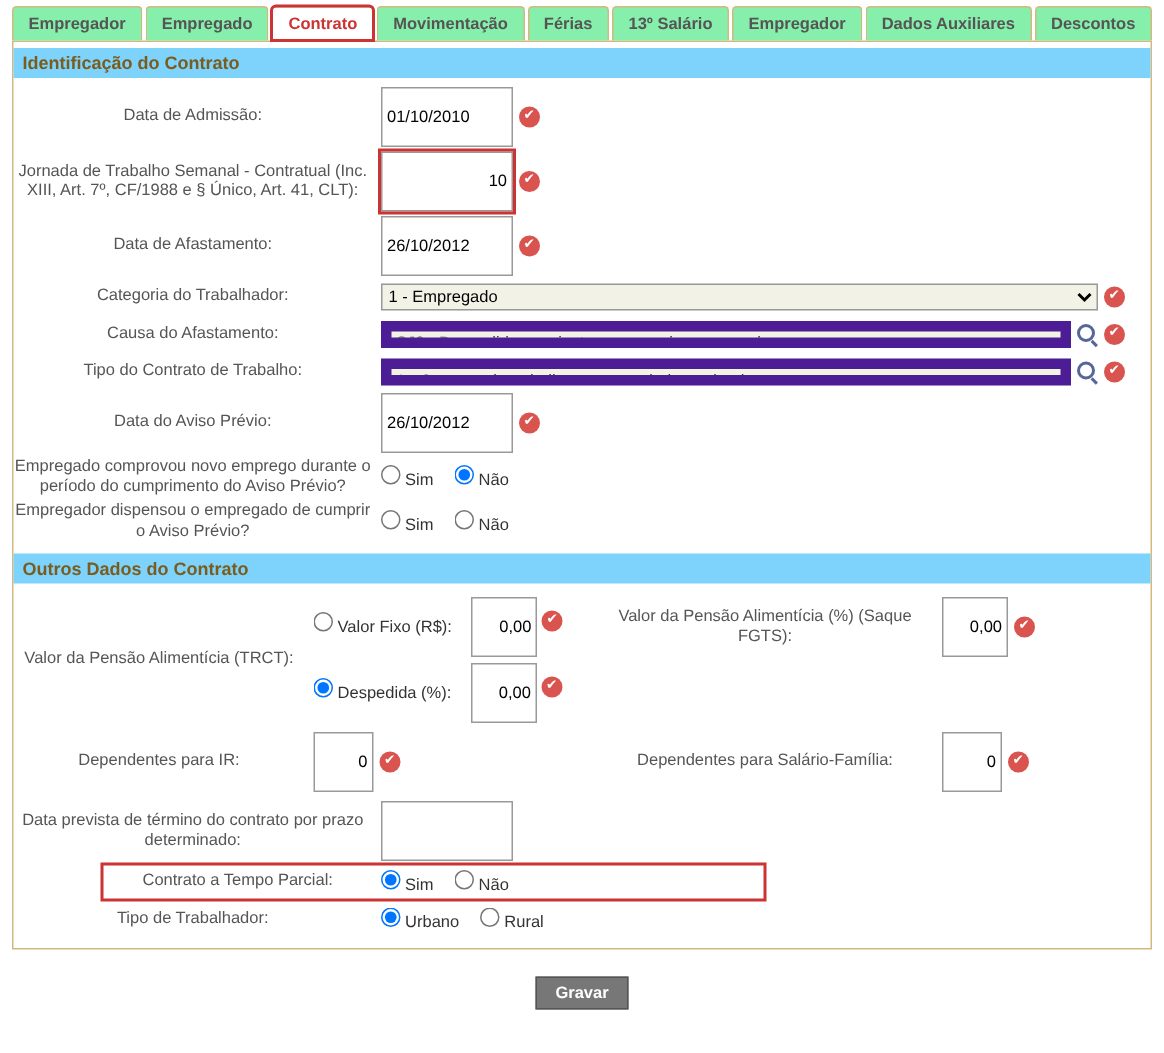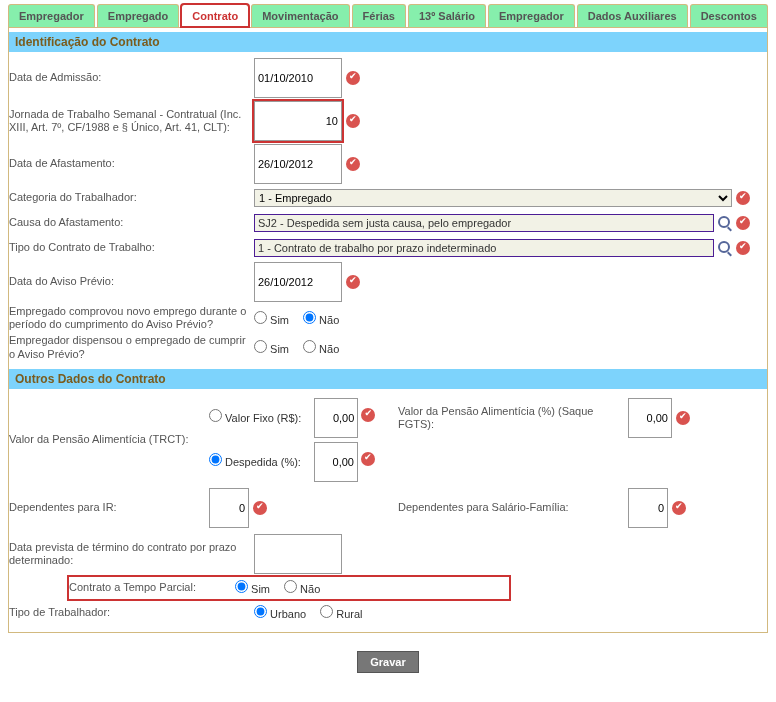--- a/index.html
+++ b/index.html
@@ -4,29 +4,29 @@
 <style>
 *{box-sizing:border-box;margin:0;padding:0}
 body{font-family:Arial,Helvetica,sans-serif;font-size:11px;color:#333;background:#fff;width:776px}
 .tabbar{display:flex;gap:0;padding-left:8px;margin-top:4px}
 .tab{background:#86efac;border:1px solid #d2b97f;border-bottom:none;padding:5px 10px;cursor:pointer;font-weight:bold;color:#555;margin-right:2px;border-radius:3px 3px 0 0;font-size:11px}
 .tab.active{background:#fff;color:#c33;outline:2px solid #c33;outline-offset:-1px;position:relative;z-index:2}
 .panel{border:1px solid #d2b97f;margin:0 8px 8px 8px;padding:0;background:#fff}
 .section{margin:4px 0 8px 0}
 .section-h{background:#7dd3fc;color:#7a5c1e;font-weight:bold;padding:3px 6px;font-size:12px;margin-bottom:6px}
 .row{display:flex;align-items:center;margin:3px 0;min-height:22px}
-.lbl{width:245px;text-align:left;color:#555;padding-right:6px;line-height:1.2}
+.lbl{width:245px;text-align:center;color:#555;padding-right:6px;line-height:1.2}
 .ctl{flex:1;display:flex;align-items:center;gap:4px}
 input[type=text]{border:1px solid #999;height:18px;padding:19px 3px;font-size:11px}
 .w-date{width:88px}
 .w-num{width:44px;text-align:right}
 .w-num2{width:40px;text-align:right}
 select{border:1px solid #999;height:18px;font-size:11px;background:#f2f2e6}
 .w-wide{width:478px}
-.lookup{border:1px solid #4c1d95;height:18px;padding:1px 3px;font-size:11px;background:#f2f2e6;width:460px;display:inline-block;line-height:14px;overflow:hidden;white-space:nowrap}
+.lookup{border:7px solid #4c1d95;height:18px;padding:1px 3px;font-size:11px;background:#f2f2e6;width:460px;display:inline-block;line-height:14px;overflow:hidden;white-space:nowrap}
 .ic-check{display:inline-block;width:14px;height:14px;border-radius:50%;background:#d9534f;position:relative}
 .ic-check::after{content:"✔";color:#fff;font-size:9px;position:absolute;top:0;left:3px}
 .ic-search{display:inline-block;width:14px;height:14px;position:relative}
 .ic-search::before{content:"";position:absolute;width:8px;height:8px;border:2px solid #569;border-radius:50%;top:0;left:0}
 .ic-search::after{content:"";position:absolute;width:5px;height:2px;background:#569;transform:rotate(45deg);bottom:0;right:0}
 .radio-grp label{margin-right:10px;font-size:11px;color:#333}
 .hl-red{outline:2px solid #c33;outline-offset:0}
 .split{display:flex;gap:20px}
 .split .col{flex:1}
 .col .row .lbl{width:200px}
@@ -181,21 +181,21 @@
   </div>
 
   <div class="row">
    <div class="lbl" style="width:245px">Data prevista de término do contrato por prazo determinado:</div>
    <div class="ctl">
           <input type="text" class="w-date" value="" style="">
         </div>
   </div>
 
   <div class="row hl-red" style="width:440px;margin-left:60px;padding:2px 0">
-   <div class="lbl" style="width:166px">Contrato a Tempo Parcial:</div>
+   <div class="lbl" style="width:185px">Contrato a Tempo Parcial:</div>
    <div class="ctl radio-grp">
     <label><input type="radio" name="r3" checked="" style=""> <span>Sim</span></label>
     <label><input type="radio" name="r3" style=""> <span>Não</span></label>
    </div>
   </div>
 
   <div class="row">
    <div class="lbl">Tipo de Trabalhador:</div>
    <div class="ctl radio-grp">
     <label><input type="radio" name="r4" checked="" style=""> <span>Urbano</span></label>

